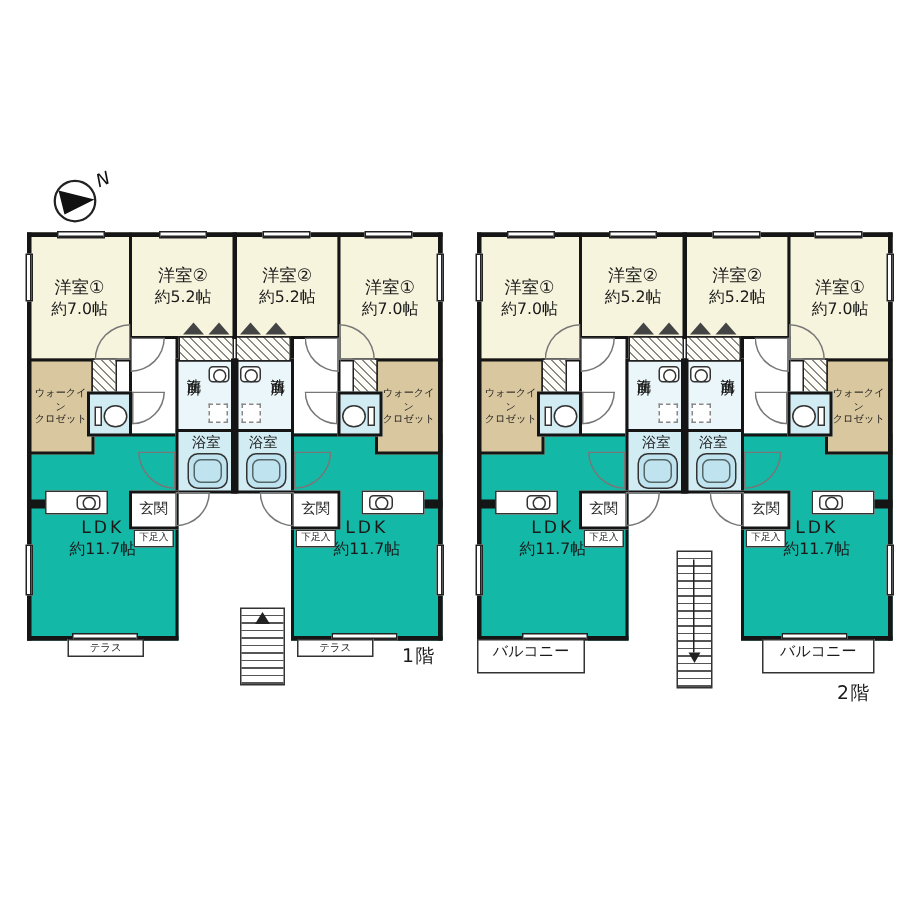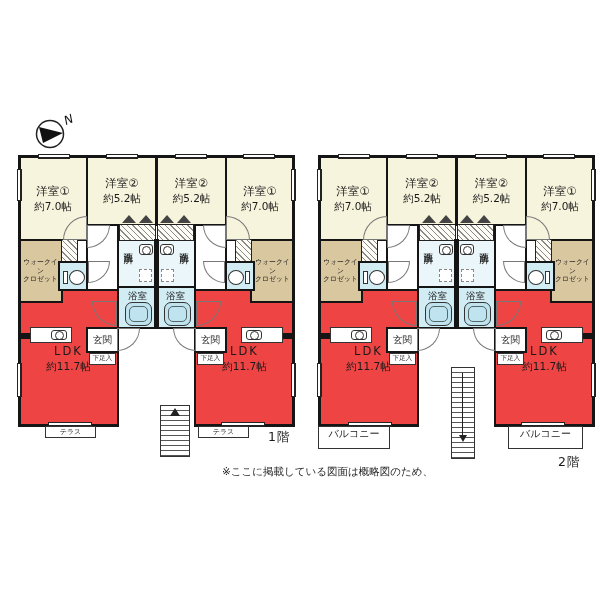--- a/index.html
+++ b/index.html
@@ -4,21 +4,21 @@
 <style>
   html,body{margin:0;padding:0;background:#fff;}
   .canvas{position:relative;width:600px;height:600px;background:#fff;
           font-family:"DejaVu Sans",sans-serif;color:#1a1a1a;overflow:hidden;}
   .bldg{position:absolute;width:287px;height:272px;}
   .wall{position:absolute;background:#151515;}
   .room{position:absolute;box-sizing:border-box;border:2px solid #151515;
         display:flex;flex-direction:column;align-items:center;justify-content:center;
         text-align:center;line-height:1.4;}
   .bed{background:#f7f4dd;}
-  .ldk{background:#ef4444;}
+  .ldk{background:#14b8a6;}
   .wic{background:#d9c79f;}
   .wet{background:#d2ecf4;}
   .wash{background:#eaf6f9;justify-content:flex-start;}
   .hall{background:#ffffff;}
   .rname{font-size:11.5px;}
   .rsize{font-size:10.5px;}
   .tinytxt{font-size:6.8px;line-height:1.25;}
   .vtext{writing-mode:vertical-rl;font-size:9.5px;letter-spacing:1px;position:absolute;}
   .lbl9{font-size:9.5px;}
   .arc{position:absolute;box-sizing:border-box;border:1px solid #777;background:transparent;}
@@ -395,16 +395,15 @@
     </div>
 
     <div class="stairs" style="left:133px;top:212px;width:24px;height:92px;"></div>
     <div class="dline" style="left:144px;top:218px;width:1px;height:62px;"></div>
     <span class="arrow-dn" style="left:141px;top:280px;"></span>
 
     <div class="flabel" style="left:240px;top:299px;">2階</div>
   </div>
 
   <div class="note">
-    <div>※ここに掲載している図面は概略図のため、</div>
   </div>
 
 </div>
 
 </body></html>

